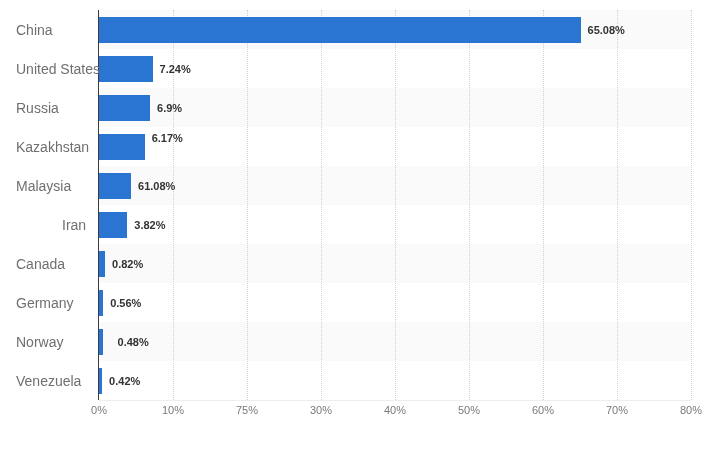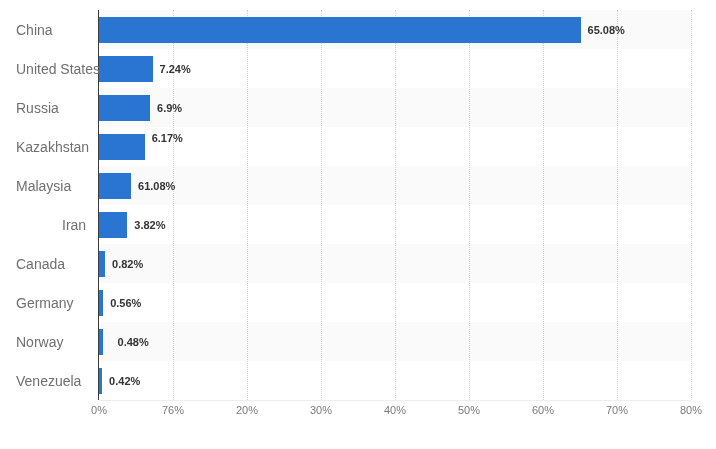--- a/index.html
+++ b/index.html
@@ -189,22 +189,22 @@
       <div class="value-label" style="left: 138.042px; top: 172.5px; color: rgb(51, 51, 51);">61.08%</div>
       <div class="value-label" style="left: 134.268px; top: 211.5px; color: rgb(51, 51, 51);">3.82%</div>
       <div class="value-label" style="left: 112.068px; top: 250.5px; color: rgb(51, 51, 51);">0.82%</div>
       <div class="value-label" style="left: 110.144px; top: 289.5px; color: rgb(51, 51, 51);">0.56%</div>
       <div class="value-label" style="left: 109.552px; top: 328.5px; color: rgb(51, 51, 51); margin-left: 8px;">0.48%</div>
       <div class="value-label" style="left: 109.108px; top: 367.5px; color: rgb(51, 51, 51);">0.42%</div>
     </div>
 
   <div id="tick-labels">
       <div class="tick-label" style="left: 99px; color: rgb(122, 122, 122);">0%</div>
-      <div class="tick-label" style="left: 173px; color: rgb(122, 122, 122);">76%</div>
-      <div class="tick-label" style="left: 247px; color: rgb(122, 122, 122);">20%</div>
+      <div class="tick-label" style="left: 173px; color: rgb(122, 122, 122);">10%</div>
+      <div class="tick-label" style="left: 247px; color: rgb(122, 122, 122);">75%</div>
       <div class="tick-label" style="left: 321px; color: rgb(122, 122, 122);">30%</div>
       <div class="tick-label" style="left: 395px; color: rgb(122, 122, 122);">40%</div>
       <div class="tick-label" style="left: 469px; color: rgb(122, 122, 122);">50%</div>
       <div class="tick-label" style="left: 543px; color: rgb(122, 122, 122);">60%</div>
       <div class="tick-label" style="left: 617px; color: rgb(122, 122, 122);">70%</div>
       <div class="tick-label" style="left: 691px; color: rgb(122, 122, 122);">80%</div>
     </div>
 
 
 </div>

